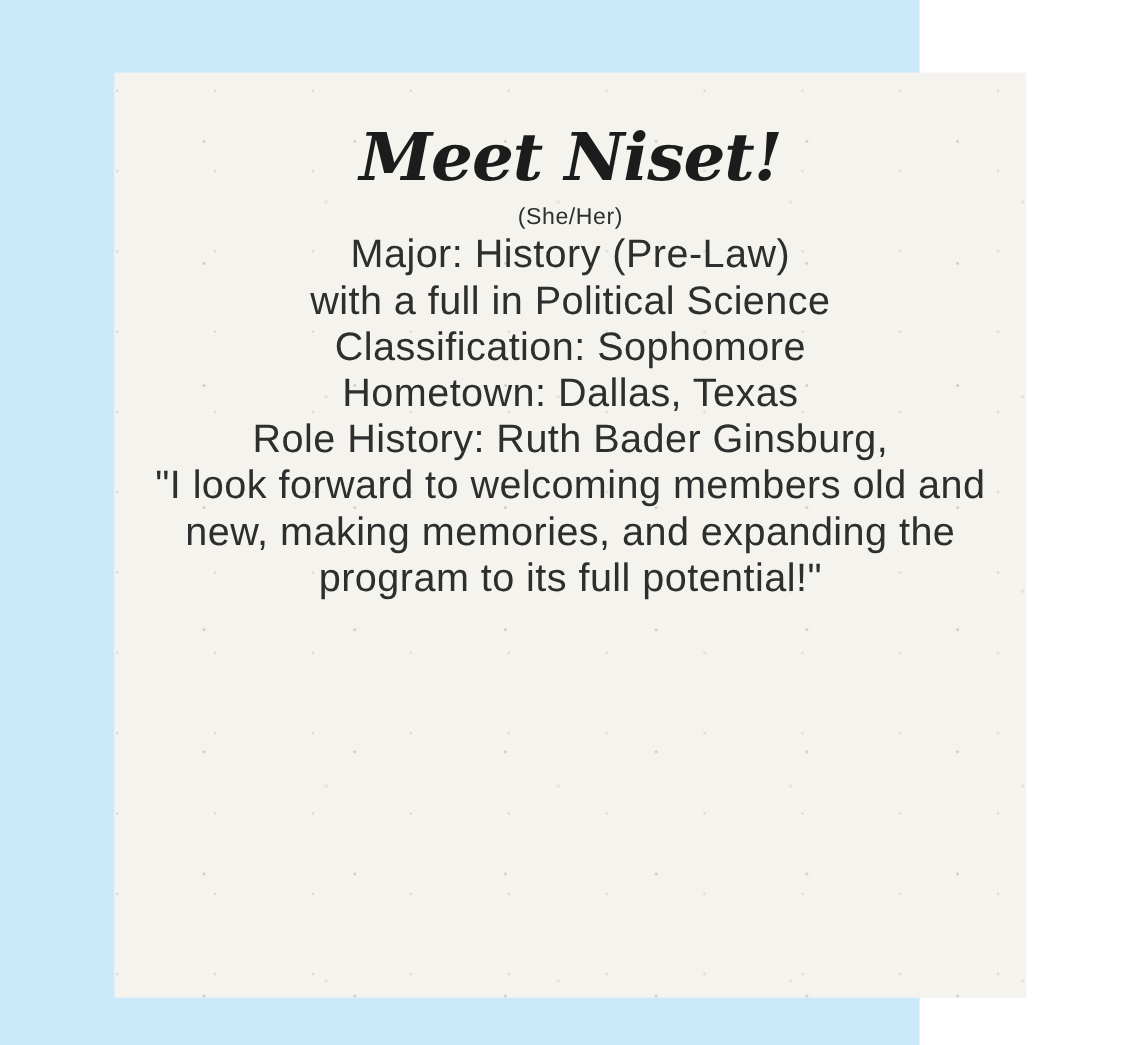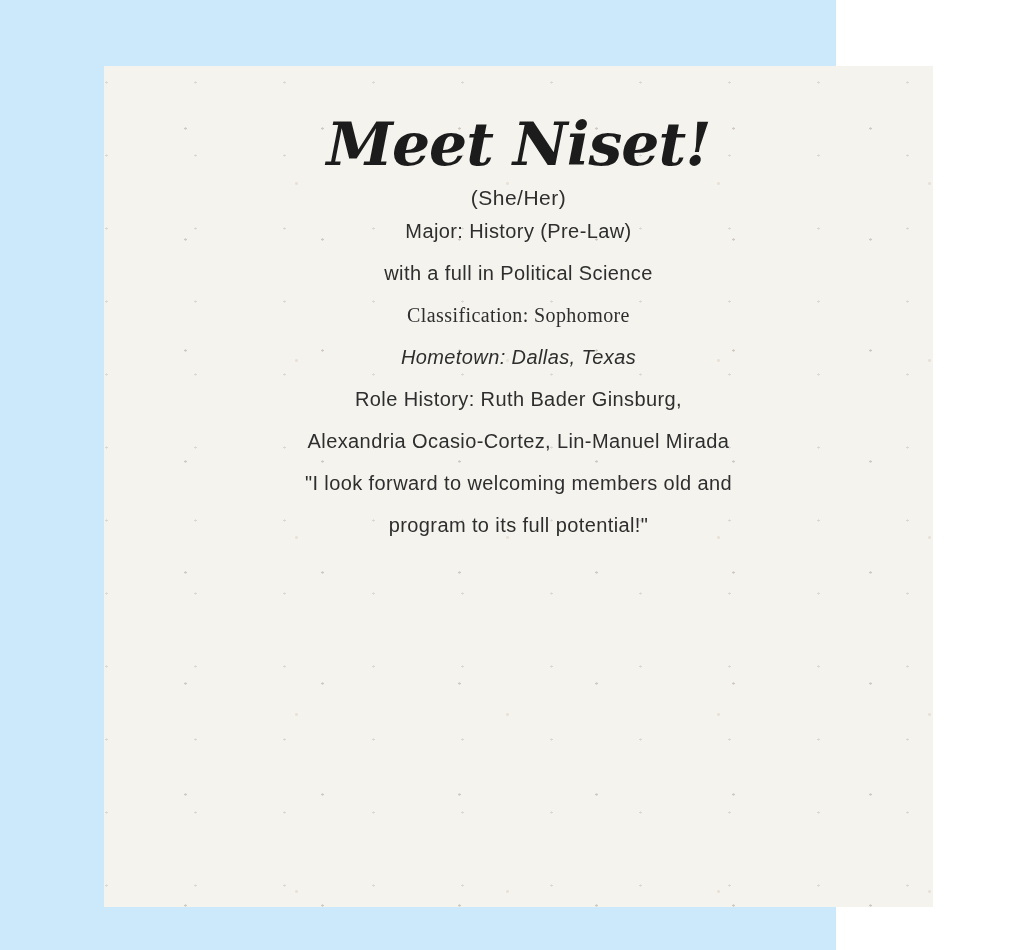--- a/index.html
+++ b/index.html
@@ -43,29 +43,29 @@
     letter-spacing: -1px;
   }
   .pronouns {
     margin-top: 6px;
     font-size: 21px;
     letter-spacing: 0.5px;
     color: #2f2f2f;
   }
   p.section {
     margin: 0;
-    font-size: 20px;
+    font-size: 36px;
     line-height: 42px;
     letter-spacing: 0.4px;
     color: #2e2e2e;
   }
   .line { display: block; }
   .sec-major          { margin-top: 52px; }
-  .sec-classification { margin-top: 26px; font-family: Liberation Serif, serif; }
-  .sec-hometown       { margin-top: 34px; font-style: italic; }
+  .sec-classification { margin-top: 26px; }
+  .sec-hometown       { margin-top: 34px; }
   .sec-rolemodels     { margin-top: 44px; }
   .sec-quote          { margin-top: 44px; }
 </style>
 </head>
 <body>
 
 <div class="page">
   <div class="card">
 
     <div class="title">Meet Niset!</div>
@@ -80,22 +80,22 @@
     <p class="section sec-classification">
       <span class="line">Classification: Sophomore</span>
     </p>
 
     <p class="section sec-hometown">
       <span class="line">Hometown: Dallas, Texas</span>
     </p>
 
     <p class="section sec-rolemodels">
       <span class="line">Role History: Ruth Bader Ginsburg,</span>
-      <span class="line">Alexandria Ocasio-Cortez, Lin-Manuel Mirada</span>
     </p>
 
     <p class="section sec-quote">
       <span class="line">"I look forward to welcoming members old and</span>
+      <span class="line">new, making memories, and expanding the</span>
       <span class="line">program to its full potential!"</span>
     </p>
 
   </div>
 </div>
 
 </body></html>

